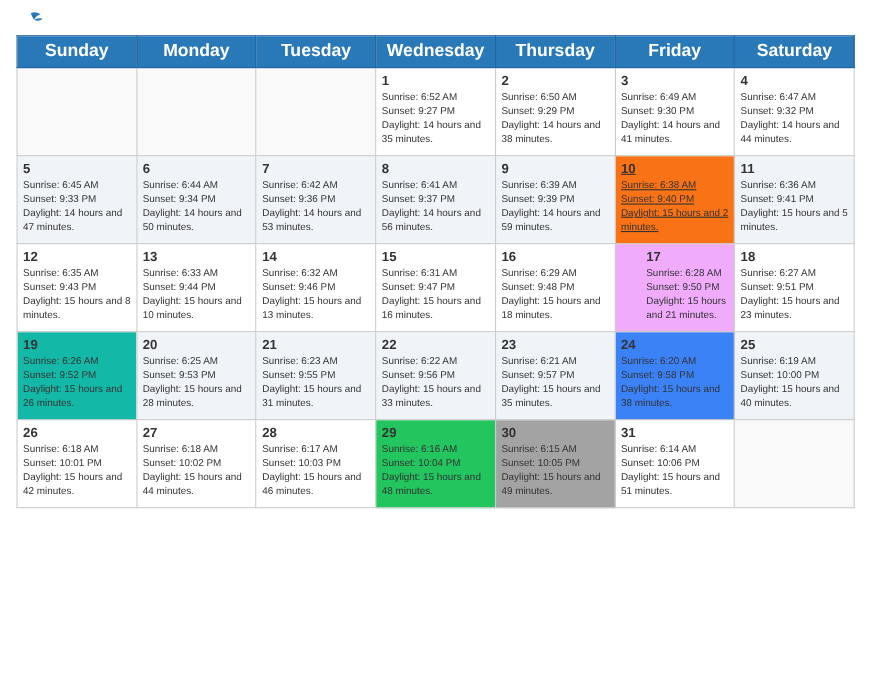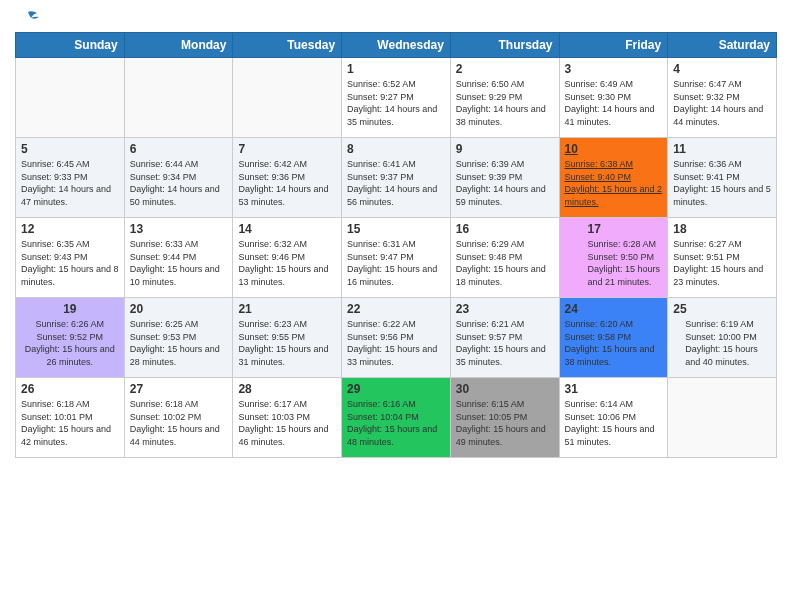--- a/index.html
+++ b/index.html
@@ -39,23 +39,23 @@
       color: #555;
     }
     .calendar {
       width: 100%;
       border-collapse: collapse;
       border: 1px solid #ccc;
     }
     .calendar th {
       background-color: #2979b8;
       color: #fff;
-      text-align: right;
+      text-align: center;
       padding: 5px 6px;
-      font-size: 12px;
+      font-size: 16px;
       font-weight: bold;
       border: 1px solid #2265a0;
     }
     .calendar td {
       width: 14.28%;
       vertical-align: top;
       padding: 4px 5px;
       border: 1px solid #ccc;
       font-size: 9.5px;
       color: #333;
@@ -229,21 +229,21 @@
 Daylight: 15 hours and 21 minutes.</div>
           </td>
           <td style="background-color: rgb(255, 255, 255);">
             <span class="day-num">18</span>
             <div class="day-info" style="white-space: pre-line;">Sunrise: 6:27 AM
 Sunset: 9:51 PM
 Daylight: 15 hours and 23 minutes.</div>
           </td>
         </tr>
         <tr>
-          <td style="background-color: #c4b5fd; text-align: center;">
+          <td style="background-color: #14b8a6;">
             <span class="day-num">19</span>
             <div class="day-info" style="white-space: pre-line;">Sunrise: 6:26 AM
 Sunset: 9:52 PM
 Daylight: 15 hours and 26 minutes.</div>
           </td>
           <td style="background-color: rgb(240, 244, 249);">
             <span class="day-num">20</span>
             <div class="day-info" style="white-space: pre-line;">Sunrise: 6:25 AM
 Sunset: 9:53 PM
 Daylight: 15 hours and 28 minutes.</div>
@@ -267,21 +267,21 @@
 Daylight: 15 hours and 35 minutes.</div>
           </td>
           <td style="background-color: #3b82f6;">
             <span class="day-num">24</span>
             <div class="day-info" style="white-space: pre-line;">Sunrise: 6:20 AM
 Sunset: 9:58 PM
 Daylight: 15 hours and 38 minutes.</div>
           </td>
           <td style="background-color: rgb(240, 244, 249);">
             <span class="day-num">25</span>
-            <div class="day-info" style="white-space: pre-line; margin-left: 12px;">Sunrise: 6:19 AM
+            <div class="day-info" style="white-space: pre-line;">Sunrise: 6:19 AM
 Sunset: 10:00 PM
 Daylight: 15 hours and 40 minutes.</div>
           </td>
         </tr>
         <tr>
           <td style="background-color: rgb(255, 255, 255);">
             <span class="day-num">26</span>
             <div class="day-info" style="white-space: pre-line;">Sunrise: 6:18 AM
 Sunset: 10:01 PM
 Daylight: 15 hours and 42 minutes.</div>

